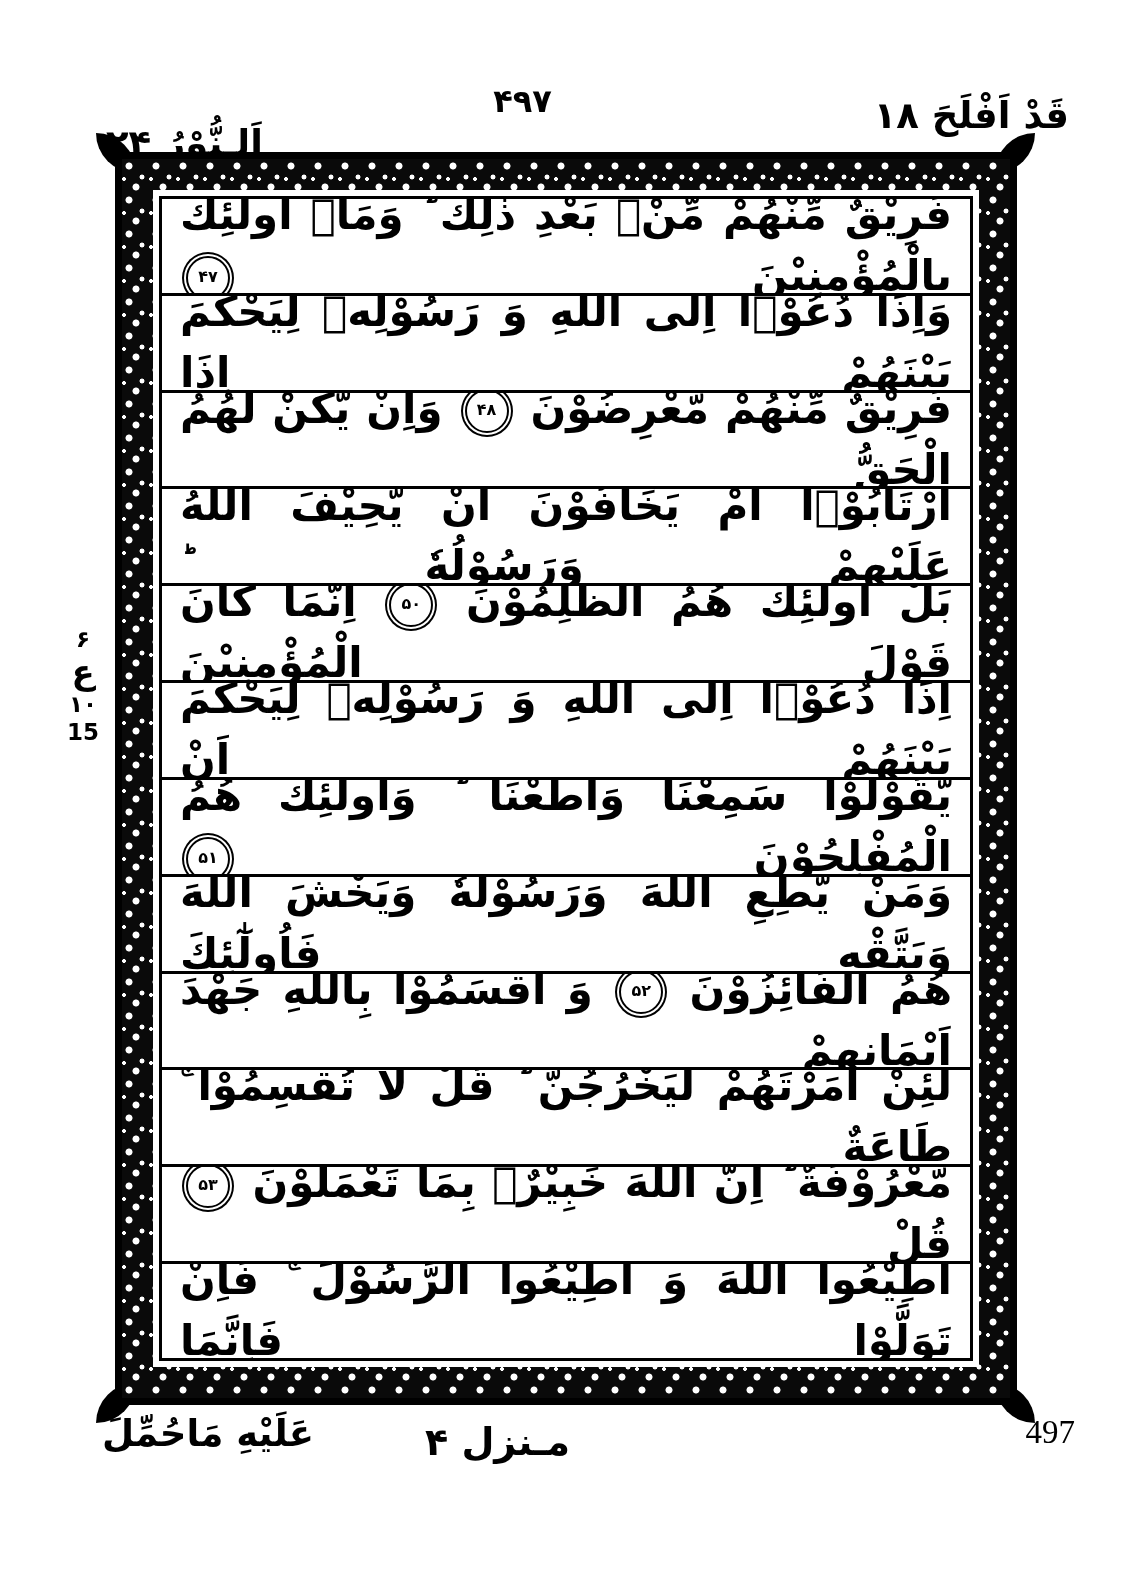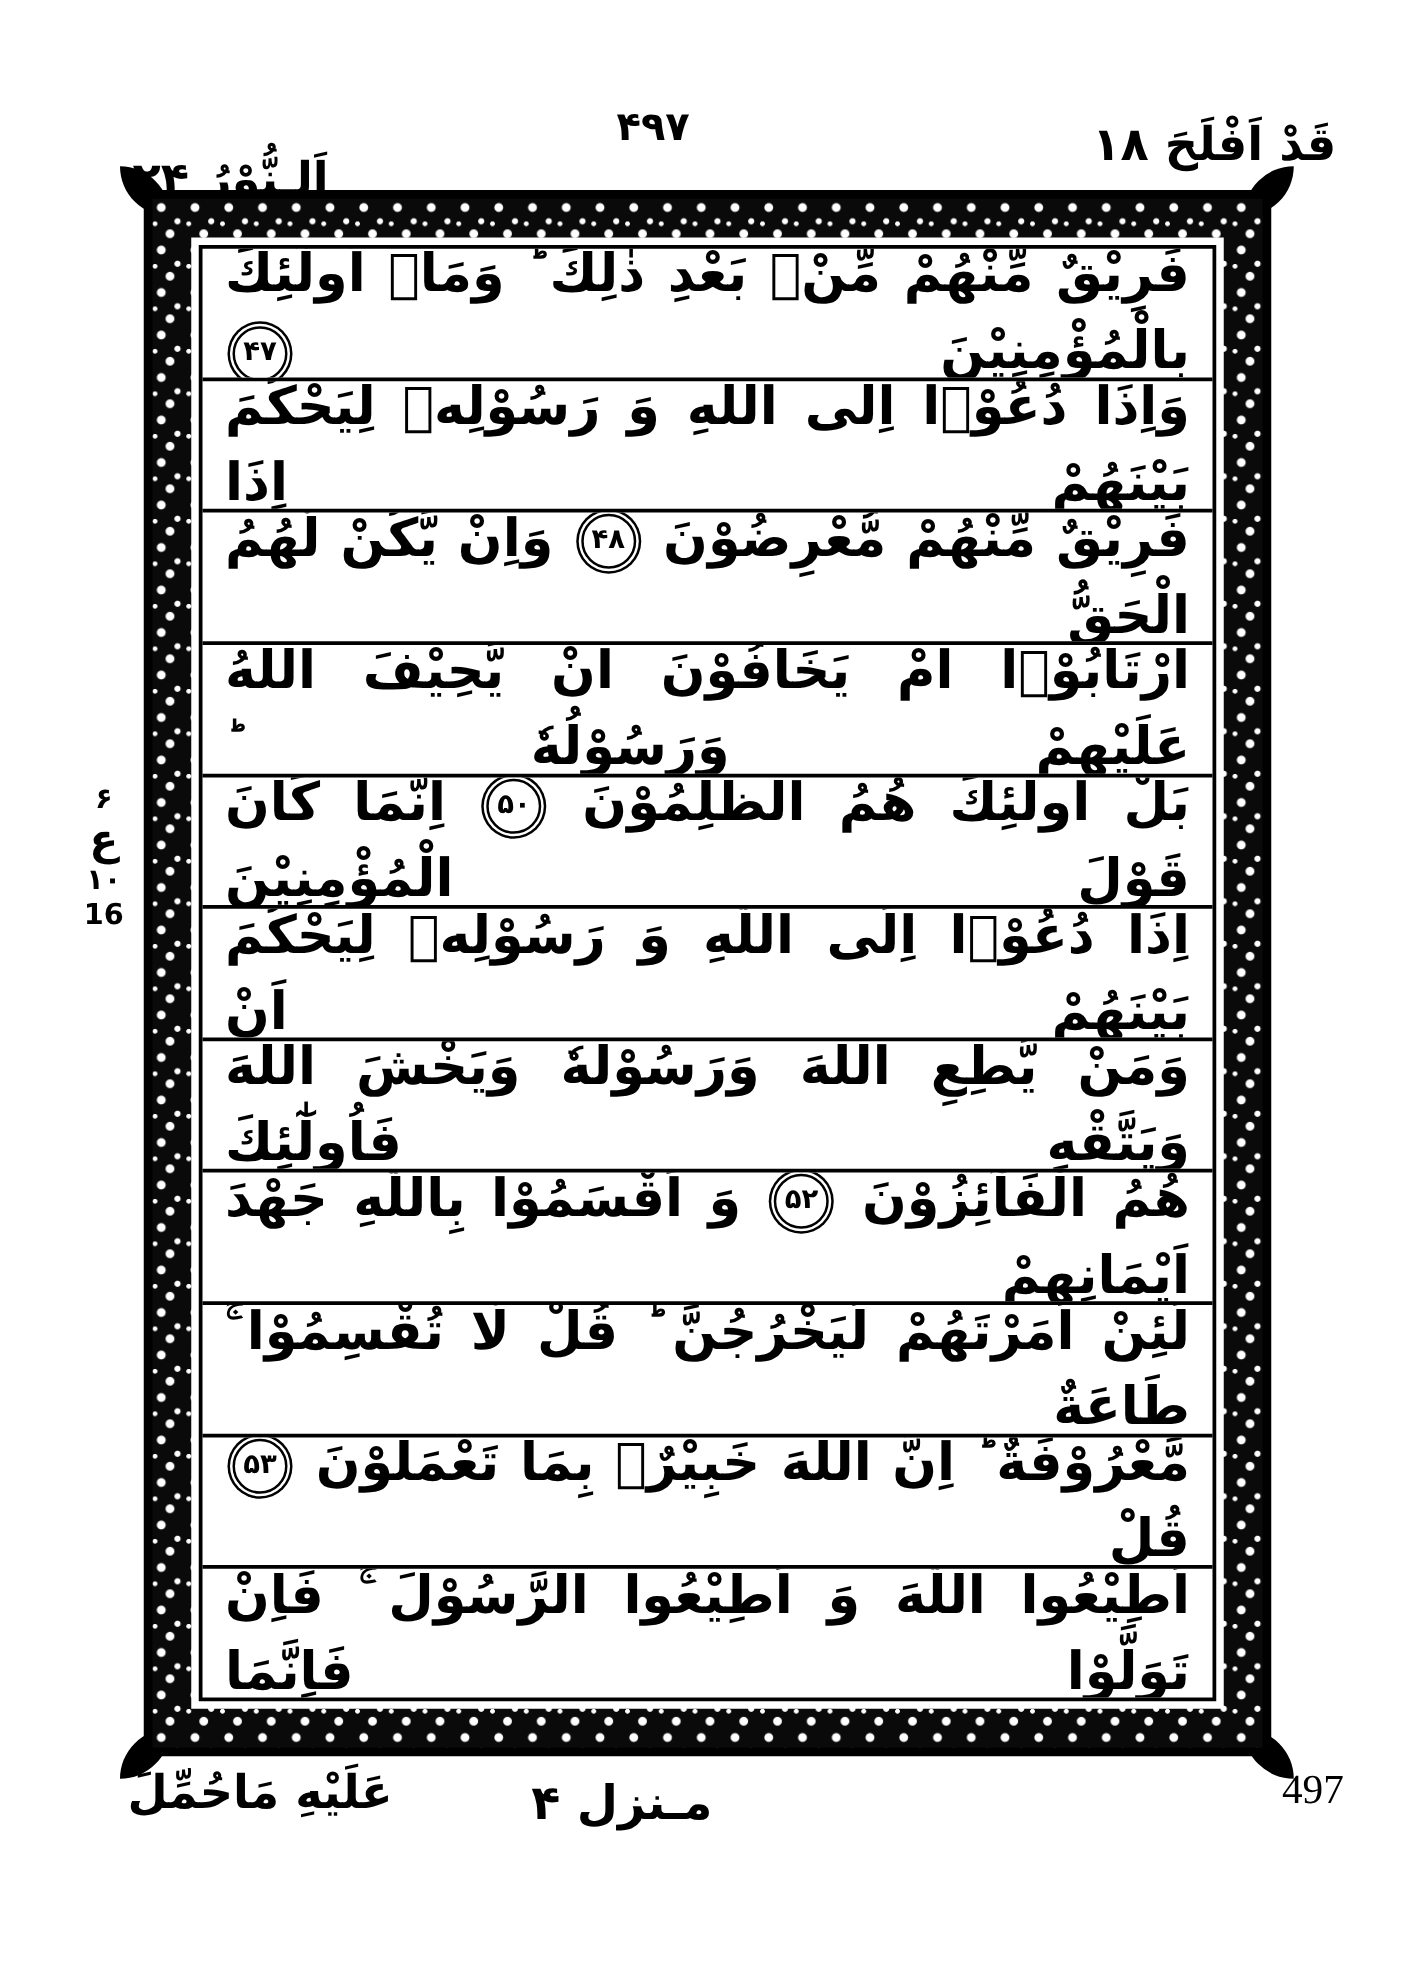--- a/index.html
+++ b/index.html
@@ -75,21 +75,21 @@
     font-size:42px;font-weight:bold;
     line-height:1.45;
     padding:0 18px;
     white-space:normal;
   }
   .medallion{
     display:inline-block;
     min-width:40px;height:40px;line-height:38px;
     border:2.5px solid #000;border-radius:50%;
     text-align:center;
-    font-size:22px;font-weight:bold;
+    font-size:16px;font-weight:bold;
     vertical-align:middle;
     margin:0 6px;
     box-shadow:0 0 0 2px #fff,0 0 0 4px #000;
     background:#fff;
     text-align-last:center;
   }
 
   
   .ruku-marker{
     position:absolute;left:56px;top:626px;width:54px;
@@ -141,20 +141,23 @@
         <div class="row">
           <div class="row-text"><span>ارْتَابُوْۤا اَمْ يَخَافُوْنَ اَنْ يَّحِيْفَ اللّٰهُ عَلَيْهِمْ وَرَسُوْلُهٗ ؕ</span></div>
         </div>
         <div class="row">
           <div class="row-text"><span>بَلْ اُولٰٓئِكَ هُمُ الظّٰلِمُوْنَ</span> <span class="medallion">۵۰</span> <span>اِنَّمَا كَانَ قَوْلَ الْمُؤْمِنِيْنَ</span></div>
         </div>
         <div class="row">
           <div class="row-text"><span>اِذَا دُعُوْۤا اِلَى اللّٰهِ وَ رَسُوْلِهٖ لِيَحْكُمَ بَيْنَهُمْ اَنْ</span></div>
         </div>
         <div class="row">
+          <div class="row-text"><span>يَّقُوْلُوْا سَمِعْنَا وَاَطَعْنَا ؕ وَاُولٰٓئِكَ هُمُ الْمُفْلِحُوْنَ</span> <span class="medallion">۵۱</span></div>
+        </div>
+        <div class="row">
           <div class="row-text"><span>وَمَنْ يُّطِعِ اللّٰهَ وَرَسُوْلَهٗ وَيَخْشَ اللّٰهَ وَيَتَّقْهِ فَاُولٰٓئِكَ</span></div>
         </div>
         <div class="row">
           <div class="row-text"><span>هُمُ الْفَآئِزُوْنَ</span> <span class="medallion">۵۲</span> <span>وَ اَقْسَمُوْا بِاللّٰهِ جَهْدَ اَيْمَانِهِمْ</span></div>
         </div>
         <div class="row">
           <div class="row-text"><span>لَئِنْ اَمَرْتَهُمْ لَيَخْرُجُنَّ ؕ قُلْ لَّا تُقْسِمُوْا ۚ طَاعَةٌ</span></div>
         </div>
         <div class="row">
           <div class="row-text"><span>مَّعْرُوْفَةٌ ؕ اِنَّ اللّٰهَ خَبِيْرٌۢ بِمَا تَعْمَلُوْنَ</span> <span class="medallion">۵۳</span> <span>قُلْ</span></div>
@@ -162,20 +165,20 @@
         <div class="row">
           <div class="row-text"><span>اَطِيْعُوا اللّٰهَ وَ اَطِيْعُوا الرَّسُوْلَ ۚ فَاِنْ تَوَلَّوْا فَاِنَّمَا</span></div>
         </div>
       </div>
   </div>
 
   <div class="ruku-marker">
       <div class="rm-line">۶</div>
       <div class="rm-ain">ع</div>
       <div class="rm-line">۱۰</div>
-      <div class="rm-line">16</div>
+      <div class="rm-line">15</div>
     </div>
 
   <div class="ftr-catchword">عَلَيْهِ مَاحُمِّلَ</div>
   <div class="ftr-manzil">مـنزل ۴</div>
   <div class="ftr-pagenum">497</div>
 
 </div>
 
 </body></html>

